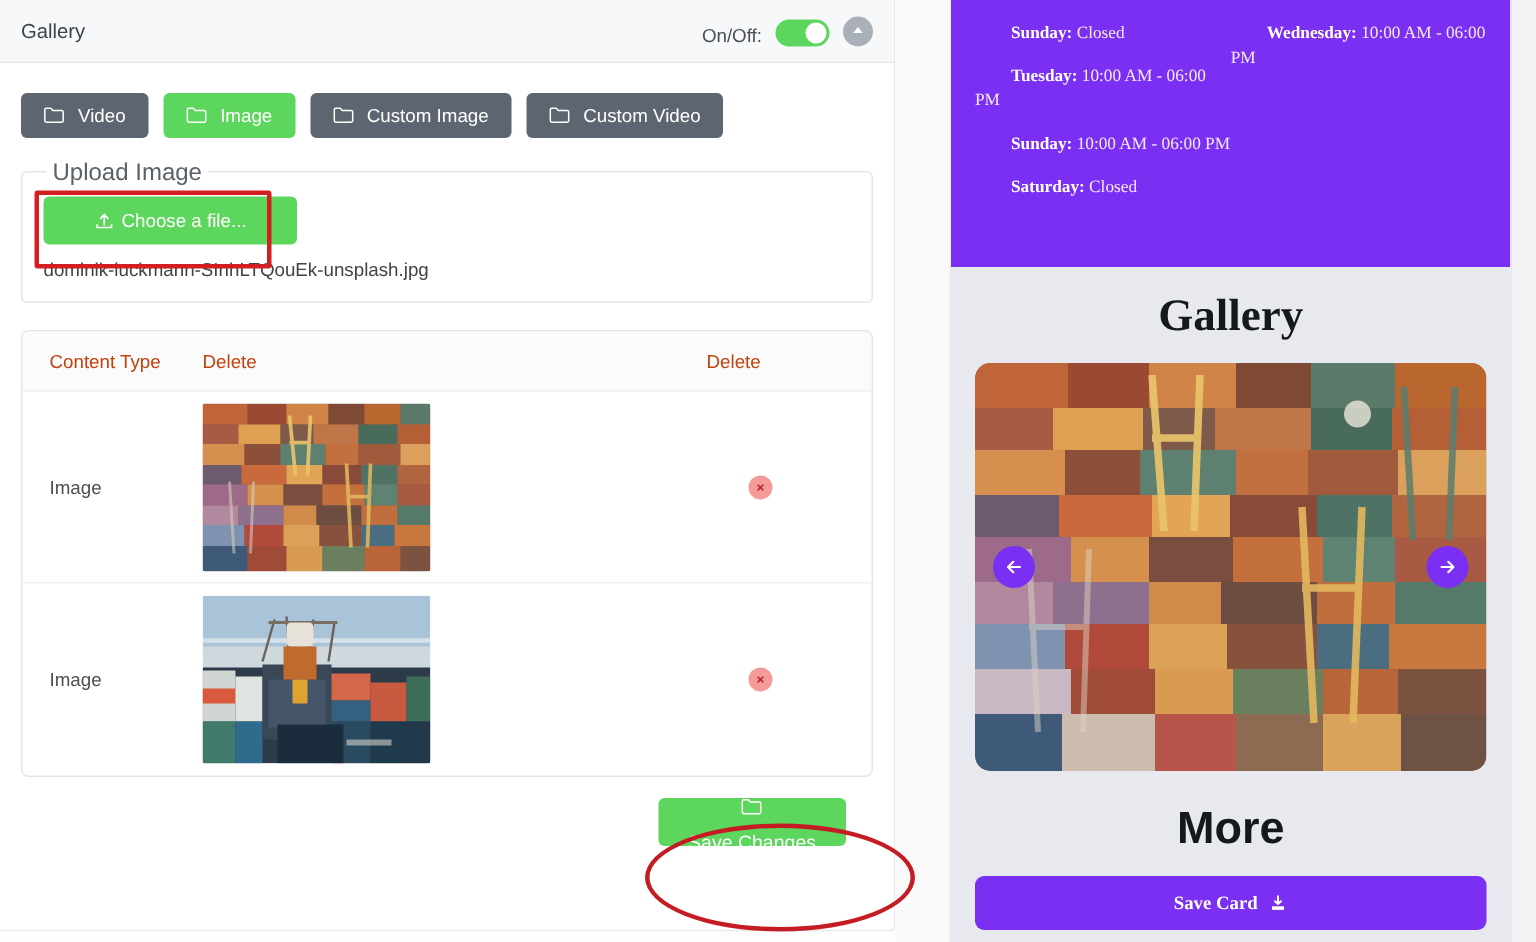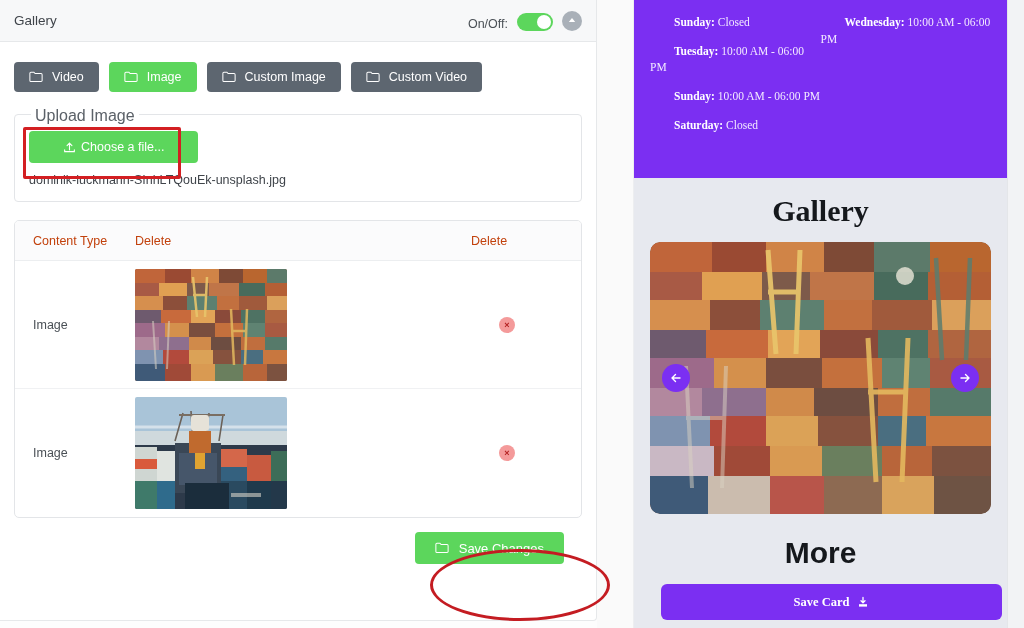--- a/index.html
+++ b/index.html
@@ -117,21 +117,21 @@
     margin-left: 28px;
   }
   .save-row {
     display: flex; justify-content: flex-end;
     padding: 14px 18px 16px 0;
   }
   .save-btn {
     display: inline-flex; align-items: center; gap: 10px;
     height: 32px; padding: 0 20px; border-radius: 4px;
     background: #5cd65c; color: #ffffff; font-size: 13px;
-    border: none; cursor: pointer;
+    border: none; cursor: pointer; flex-direction: column;
   }
   
   .anno-ellipse {
     position: absolute; left: 430px; top: 549px;
     width: 180px; height: 72px;
     border: 3px solid #c41c22; border-radius: 50%;
     pointer-events: none; z-index: 6;
   }
 
   
@@ -173,21 +173,21 @@
   }
   .nav-prev { left: 12px; }
   .nav-next { right: 12px; }
   .more-title {
     font-family: Liberation Sans, sans-serif;
     font-weight: bold; font-size: 30px; color: #15181c;
     text-align: center; margin: 22px 0 14px 0;
   }
   .save-card-btn {
     display: flex; align-items: center; justify-content: center; gap: 8px;
-    width: calc(100% - 32px); margin: 0 27px;
+    width: calc(100% - 32px); margin: 0 16px;
     height: 36px; border-radius: 6px;
     background: #7b2ff2; color: #ffffff;
     font-family: "Liberation Serif", serif;
     font-weight: bold; font-size: 12.5px;
     border: none; cursor: pointer; text-align: center;
   }
   .gutter {
     position: absolute; left: 597px; top: 0;
     width: 37px; height: 628px; background: #fafafa;
     border-right: 1px solid #edeef0;

